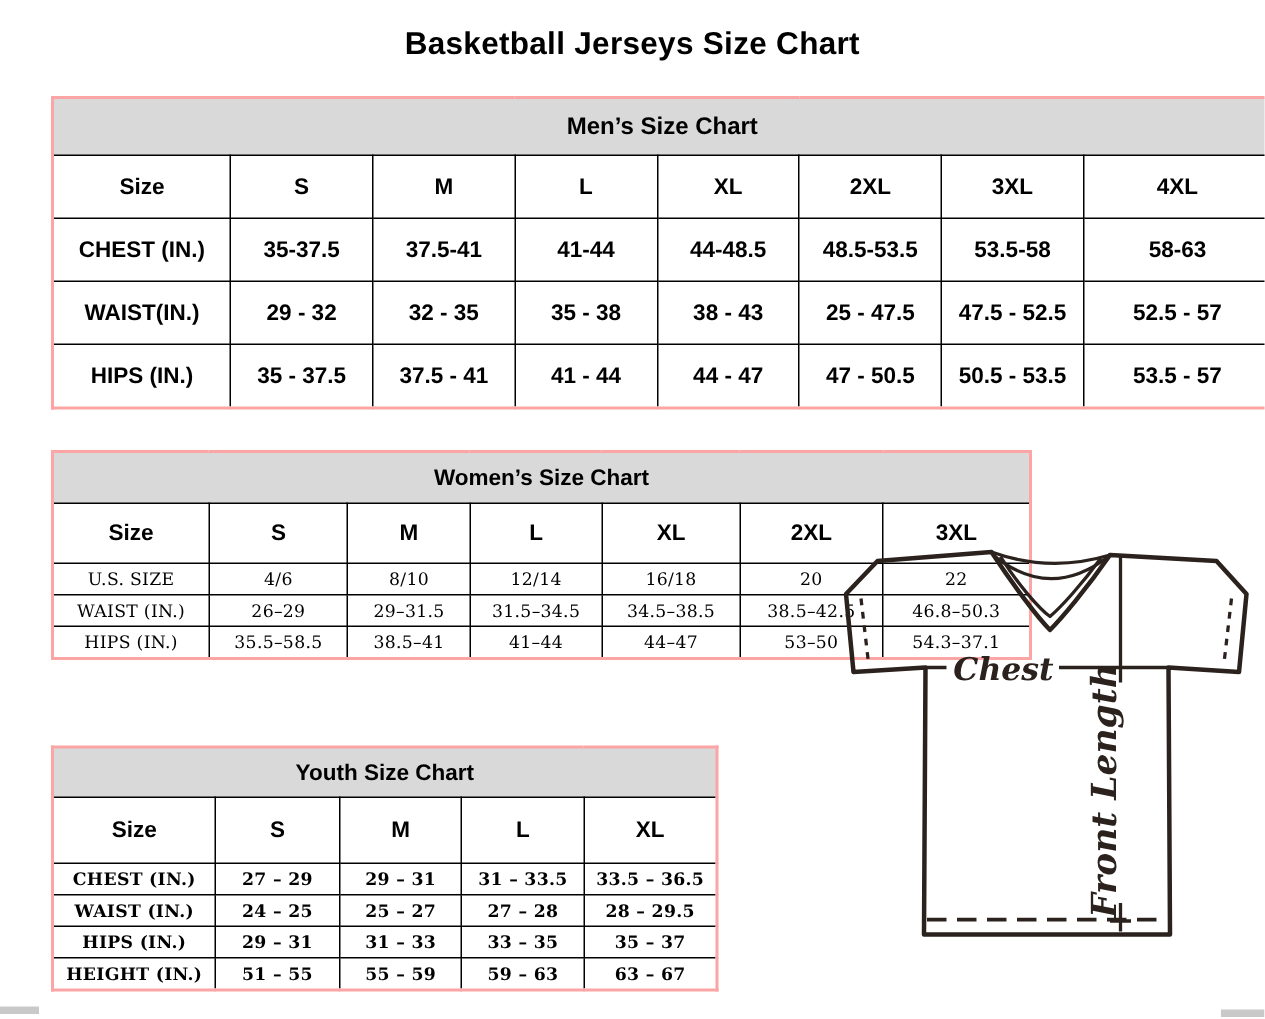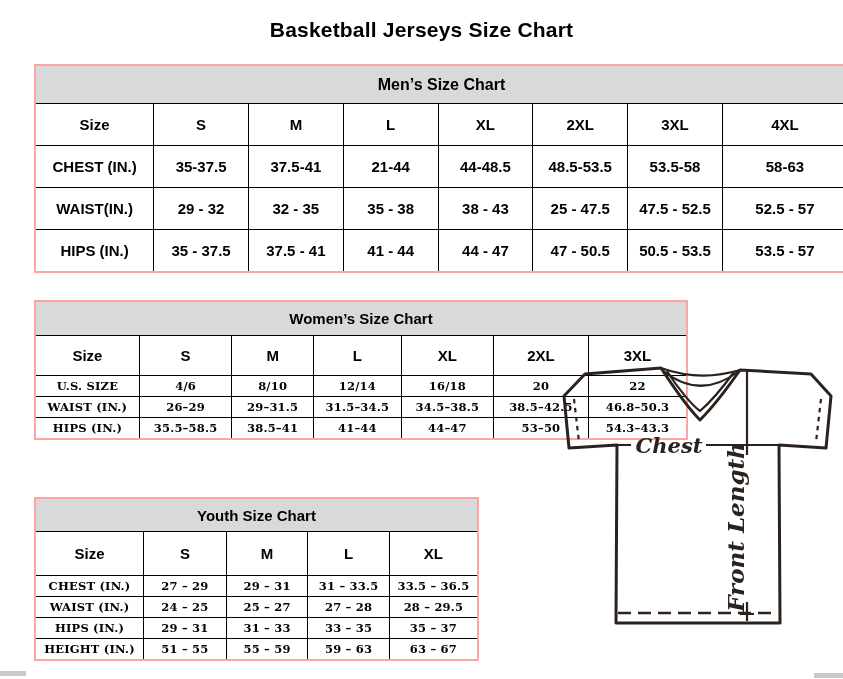--- a/index.html
+++ b/index.html
@@ -20,21 +20,21 @@
   .t-men{left:14px;top:64px;width:815px;}
   .t-men .band-th{height:37px;font-size:16px;}
   .t-men tr.cols th{height:41px;font-size:15px;font-weight:bold;}
   .t-men tbody th,.t-men tbody td{height:41px;font-size:15px;font-weight:bold;}
 
   
   .t-women{left:14px;top:300px;width:654px;}
   .t-women .band-th{height:33px;font-size:15px;}
   .t-women tr.cols th{height:39px;font-size:15px;font-weight:bold;}
   .t-women tbody th,.t-women tbody td{
-    height:20px;font-size:11.5px;font-weight:bold;
+    height:20px;font-size:11.5px;font-weight:normal;
     font-family:"DejaVu Serif",serif;letter-spacing:0.2px;
   }
 
   
   .t-youth{left:14px;top:497px;width:445px;}
   .t-youth .band-th{height:32px;font-size:15px;}
   .t-youth tr.cols th{height:43px;font-size:15px;font-weight:bold;}
   .t-youth tbody th,.t-youth tbody td{
     height:20px;font-size:11.5px;font-weight:bold;
     font-family:"DejaVu Serif",serif;letter-spacing:0.2px;
@@ -78,21 +78,21 @@
           <th>2XL</th>
           <th>3XL</th>
           <th>4XL</th>
         </tr>
     </thead>
     <tbody>
         <tr>
           <th>CHEST (IN.)</th>
           <td>35-37.5</td>
           <td>37.5-41</td>
-          <td>21-44</td>
+          <td>41-44</td>
           <td>44-48.5</td>
           <td>48.5-53.5</td>
           <td>53.5-58</td>
           <td>58-63</td>
         </tr>
         <tr>
           <th>WAIST(IN.)</th>
           <td>29 - 32</td>
           <td>32 - 35</td>
           <td>35 - 38</td>
@@ -159,21 +159,21 @@
           <td>38.5–42.5</td>
           <td>46.8–50.3</td>
         </tr>
         <tr>
           <th>HIPS (IN.)</th>
           <td>35.5–58.5</td>
           <td>38.5–41</td>
           <td>41–44</td>
           <td>44–47</td>
           <td>53–50</td>
-          <td>54.3–43.3</td>
+          <td>54.3–37.1</td>
         </tr>
       </tbody>
   </table>
 </section>
 
 <section class="size-table t-youth">
   <table>
     <colgroup>
       <col style="width:24.5%">
         <col style="width:18.7%">

